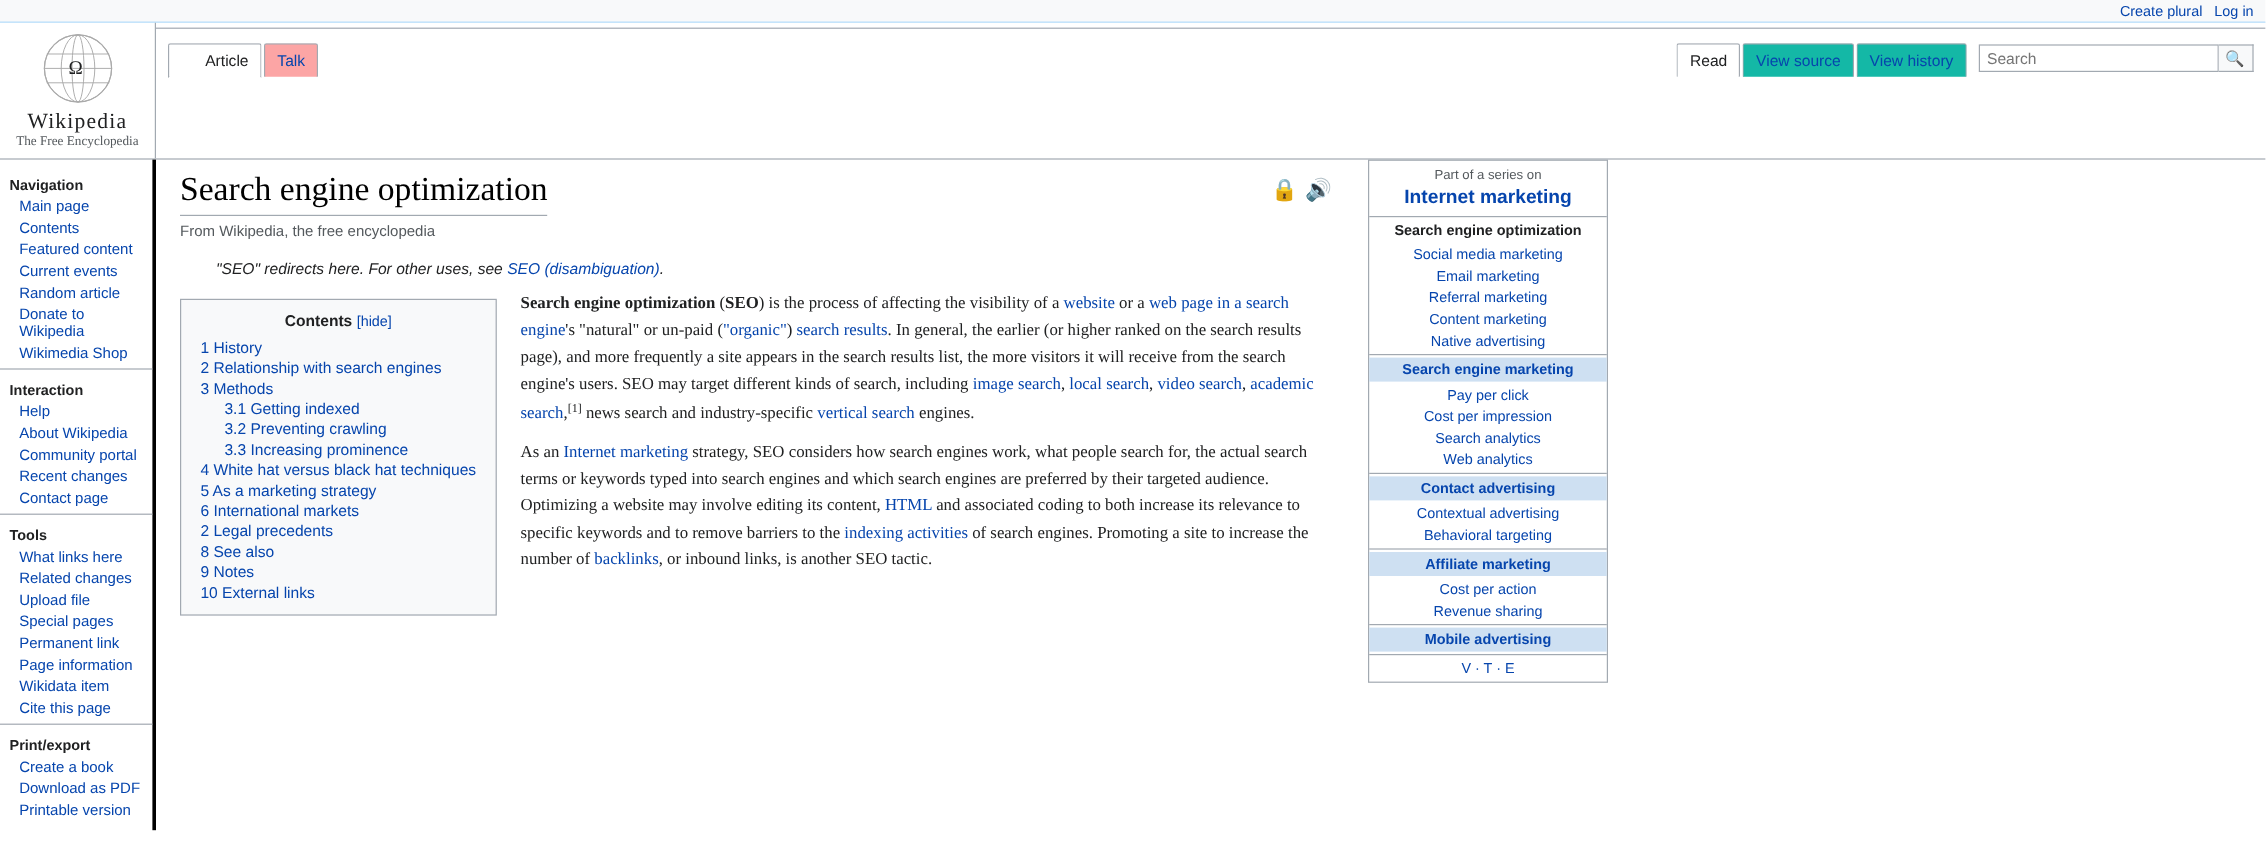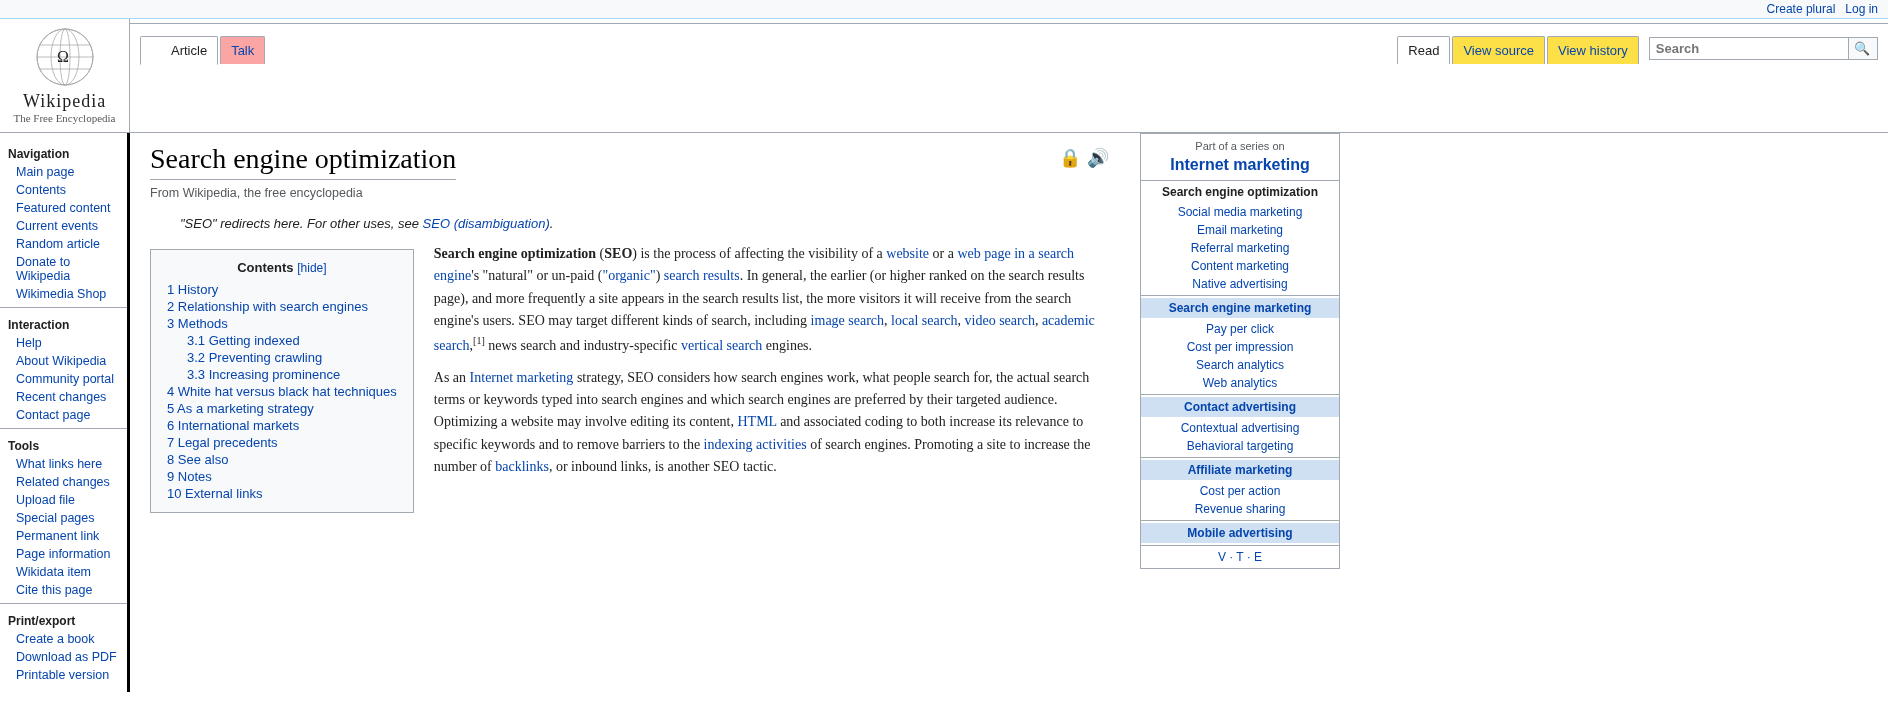--- a/index.html
+++ b/index.html
@@ -101,41 +101,40 @@
     }
     .view-tab {
       padding: 6px 10px;
       font-size: 13px;
       font-family: sans-serif;
       color: #0645ad;
       cursor: pointer;
       border: 1px solid #a2a9b1;
       border-bottom: none;
       margin-left: 2px;
-      background: #fde047;
+      background: #14b8a6;
       border-radius: 2px 2px 0 0;
     }
     .view-tab.active {
       background: #fff;
       color: #202122;
     }
     #search-form {
       display: flex;
       align-items: center;
       margin-left: 10px;
       margin-bottom: 4px;
     }
     #search-input {
       width: 200px;
       border: 1px solid #a2a9b1;
       padding: 3px 6px;
       font-size: 13px;
       font-family: sans-serif;
       color: #ec4899;
-      font-weight: bold;
     }
     #search-btn {
       border: 1px solid #a2a9b1;
       border-left: none;
       background: #f8f9fa;
       padding: 3px 6px;
       cursor: pointer;
       font-size: 13px;
     }
 
@@ -401,21 +400,21 @@
         </div>
         <div class="toc-item"><a>1 History</a></div>
         <div class="toc-item"><a>2 Relationship with search engines</a></div>
         <div class="toc-item"><a>3 Methods</a></div>
         <div class="toc-item toc-sub"><a>3.1 Getting indexed</a></div>
         <div class="toc-item toc-sub"><a>3.2 Preventing crawling</a></div>
         <div class="toc-item toc-sub"><a>3.3 Increasing prominence</a></div>
         <div class="toc-item"><a>4 White hat versus black hat techniques</a></div>
         <div class="toc-item"><a>5 As a marketing strategy</a></div>
         <div class="toc-item"><a>6 International markets</a></div>
-        <div class="toc-item"><a>7 Legal precedents</a></div>
+        <div class="toc-item"><a>2 Legal precedents</a></div>
         <div class="toc-item"><a>8 See also</a></div>
         <div class="toc-item"><a>9 Notes</a></div>
         <div class="toc-item"><a>10 External links</a></div>
       </div>
 
       <p>
         <b>Search engine optimization</b> (<b>SEO</b>) is the process of affecting the visibility of a <a>website</a> or a <a>web page in a search engine</a>'s "natural" or un-paid (<a>"organic"</a>) <a>search results</a>. In general, the earlier (or higher ranked on the search results page), and more frequently a site appears in the search results list, the more visitors it will receive from the search engine's users. SEO may target different kinds of search, including <a>image search</a>, <a>local search</a>, <a>video search</a>, <a>academic search</a>,<sup>[1]</sup> news search and industry-specific <a>vertical search</a> engines.
       </p>
 
       <p>

